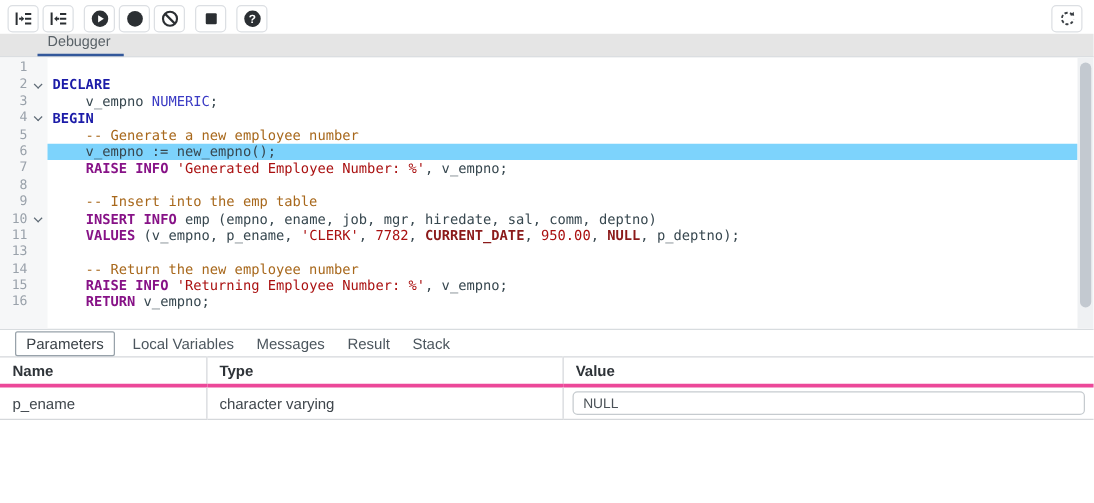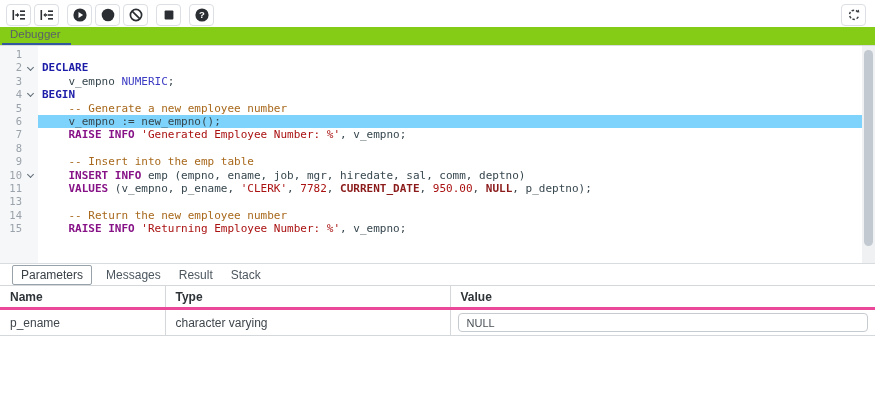--- a/index.html
+++ b/index.html
@@ -18,21 +18,21 @@
     width: 25px; height: 22px; background: #fff;
     border: 1px solid #dcdfe3; border-radius: 4px;
     display: flex; align-items: center; justify-content: center;
     margin-right: 3px; cursor: pointer; padding: 0;
   }
   .tbtn.group-start { margin-left: 5px; }
   .icn { display: flex; align-items: center; justify-content: center; }
   .spacer { flex: 1; }
 
   
-  .tabbar { display: flex; align-items: center; height: 19px; border-bottom: 1px solid #d8dcdf; background: #84cc16; }
+  .tabbar { display: flex; align-items: center; height: 19px; border-bottom: 1px solid #d8dcdf; background: #e5e5e5; padding-left: 28px; }
   .tab-debugger {
     font-size: 11.5px; color: #5a6268; margin-left: 2px;
     padding: 1px 10px 3px 8px; border-bottom: 2.5px solid #33589b; cursor: pointer;
   }
 
   
   .editor {
     position: relative; height: 218px; background: #fff;
     font-family: "DejaVu Sans Mono", monospace; font-size: 11px;
     border-bottom: 1px solid #d8dcdf; overflow: hidden; padding-top: 2px;
@@ -262,28 +262,36 @@
         </div>
         <div class="codetext"><span class="tok-com">    -- Return the new employee number</span></div>
       </div>
       <div class="cm-line">
         <div class="gut">
           <span class="ln">15</span>
           <span class="foldbox"></span>
         </div>
         <div class="codetext"><span class="tok-plain">    </span><span class="tok-kw2">RAISE INFO</span><span class="tok-plain"> </span><span class="tok-str">'Returning Employee Number: %'</span><span class="tok-plain">, v_empno;</span></div>
       </div>
+      <div class="cm-line">
+        <div class="gut">
+          <span class="ln">16</span>
+          <span class="foldbox"></span>
+        </div>
+        <div class="codetext"><span class="tok-plain">    </span><span class="tok-kw2">RETURN</span><span class="tok-plain"> v_empno;</span></div>
+      </div>
     </div>
   <div class="sb-track">
     <div class="sb-thumb"></div>
   </div>
 </div>
 
 <div class="panel-tabs">
     <div class="ptab active">Parameters</div>
+    <div class="ptab">Local Variables</div>
     <div class="ptab">Messages</div>
     <div class="ptab">Result</div>
     <div class="ptab">Stack</div>
   </div>
 
 <table class="ptable">
   <colgroup>
       <col style="width:165px">
       <col style="width:285px">
       <col>

